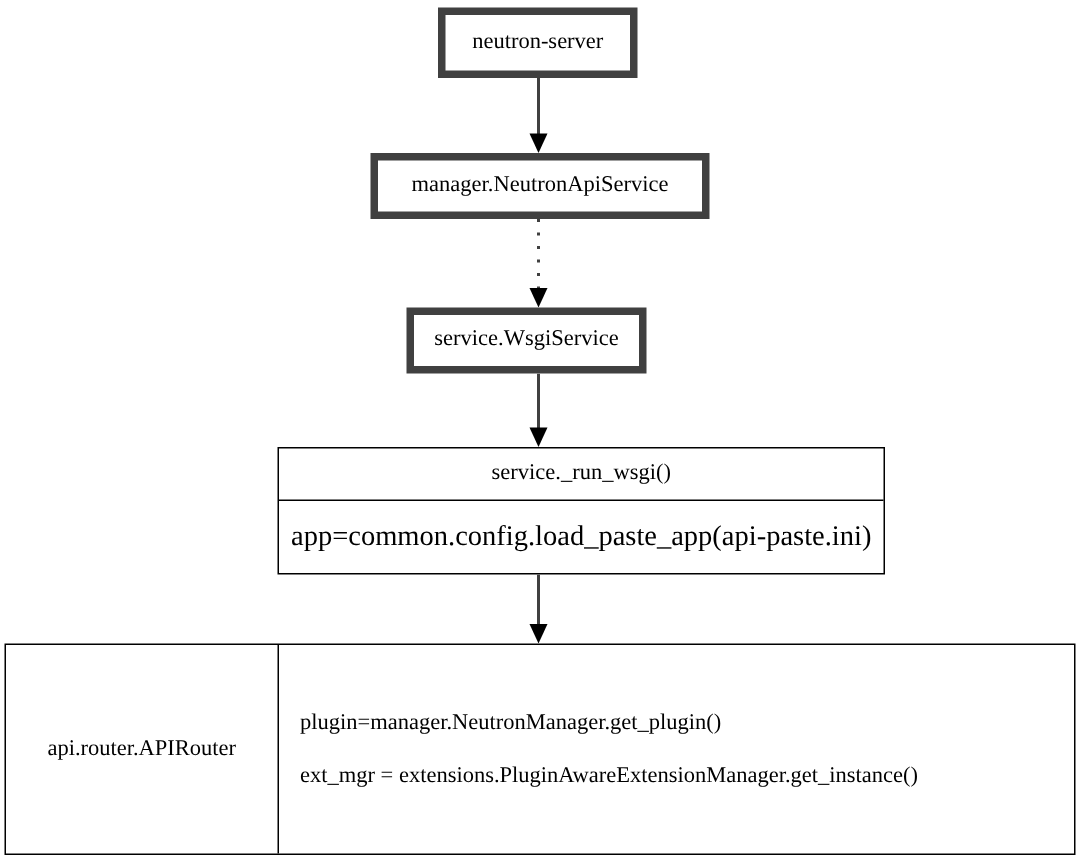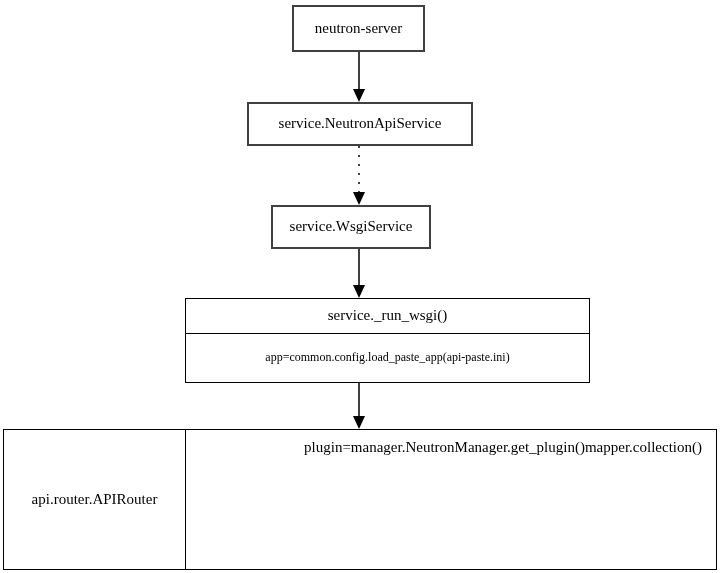--- a/index.html
+++ b/index.html
@@ -29,41 +29,41 @@
   }
   .node {
     position: absolute;
     box-sizing: border-box;
     background: #ffffff;
     display: flex;
     flex-direction: column;
     z-index: 2;
   }
   .node.blue {
-    border: 2px solid #404040;
+    border: 5px solid #404040;
   }
   .node.black {
     border: 1px solid #000000;
   }
   .node-title {
     display: flex;
     align-items: center;
     justify-content: center;
     text-align: center;
     font-size: 15px;
     line-height: 1.15;
     white-space: nowrap;
   }
   .node-body {
     display: flex;
     flex-direction: column;
     align-items: center;
     justify-content: center;
     text-align: center;
-    font-size: 12px;
+    font-size: 19px;
     line-height: 1.25;
   }
   .divider-h {
     height: 1px;
     background: #000000;
     width: 100%;
   }
 
   
   #node-neutron-server {
@@ -117,22 +117,22 @@
     align-items: center;
     justify-content: center;
     text-align: center;
     font-size: 15px;
     border-right: 1px solid #000000;
     box-sizing: border-box;
   }
   #node-api-router .cell-right {
     flex: 1;
     display: flex;
-    flex-direction: row;
-    justify-content: flex-end;
+    flex-direction: column;
+    justify-content: center;
     padding: 0 14px;
     box-sizing: border-box;
     font-size: 15px;
   }
   #node-api-router .line-left {
     text-align: left;
     padding: 9px 0;
   }
   #node-api-router .line-center {
     text-align: center;
@@ -165,36 +165,36 @@
       <line x1="359" y1="383" x2="359" y2="419" stroke="#404040" stroke-width="2"></line>
       <polygon points="359,429 353,416 365,416" fill="#000000"></polygon>
     </g>
   </svg>
 
   <div class="node blue" id="node-neutron-server">
     <div class="node-title">neutron-server</div>
   </div>
 
   <div class="node blue" id="node-neutron-api-service">
-    <div class="node-title">service.NeutronApiService</div>
+    <div class="node-title">manager.NeutronApiService</div>
   </div>
 
   <div class="node blue" id="node-wsgi-service">
     <div class="node-title">service.WsgiService</div>
   </div>
 
   <div class="node black" id="node-run-wsgi">
     <div class="node-title">service._run_wsgi()</div>
     <div class="divider-h"></div>
     <div class="node-body">
       <div>app=common.config.load_paste_app(api-paste.ini)</div>
     </div>
   </div>
 
   <div class="node black" id="node-api-router">
     <div class="cell-left">api.router.APIRouter</div>
     <div class="cell-right">
       <div class="line-left">plugin=manager.NeutronManager.get_plugin()</div>
-      <div class="line-center">mapper.collection()</div>
+      <div class="line-left">ext_mgr = extensions.PluginAwareExtensionManager.get_instance()</div>
     </div>
   </div>
 
 </div>
 
 </body></html>

